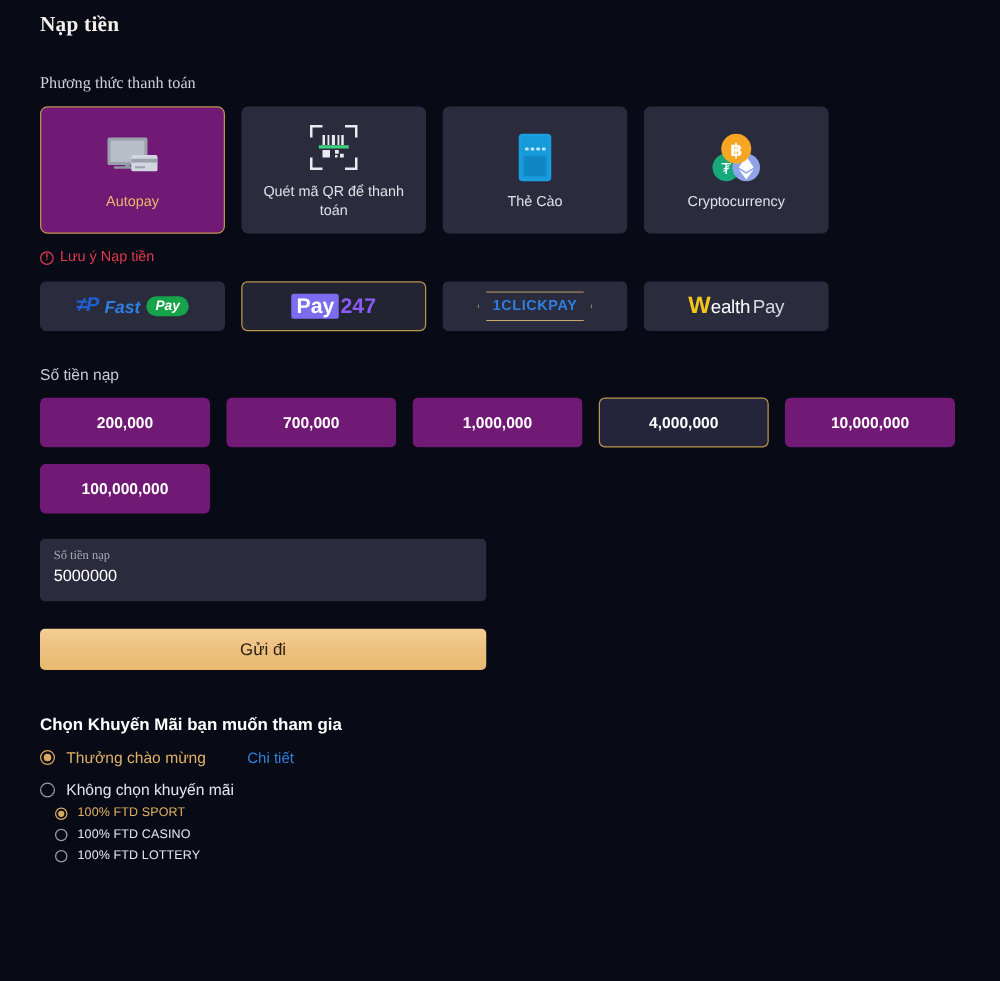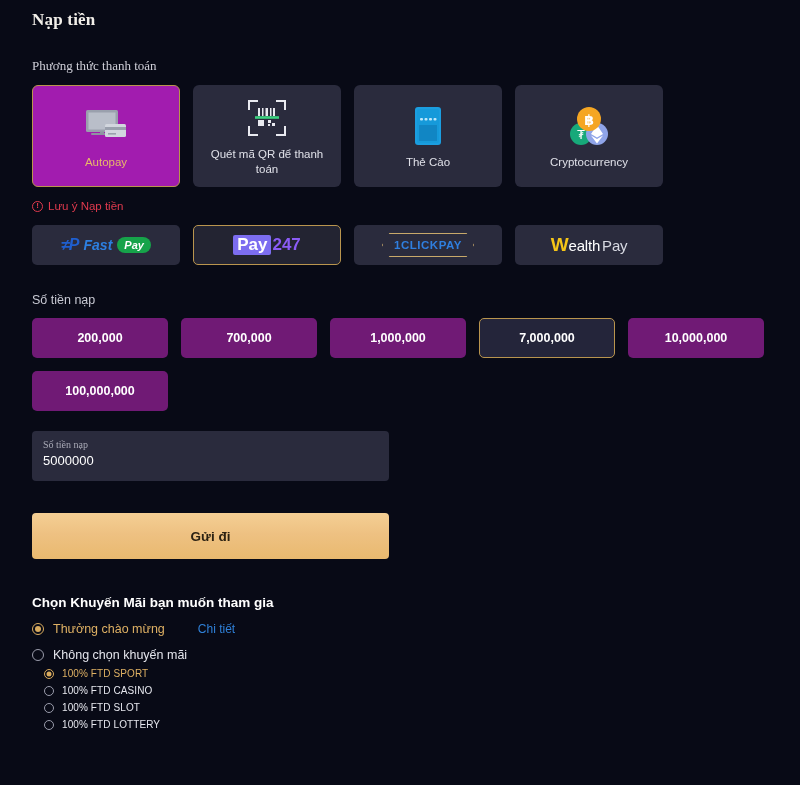--- a/index.html
+++ b/index.html
@@ -45,21 +45,21 @@
     display: flex;
     flex-direction: column;
     align-items: center;
     justify-content: center;
     gap: 6px;
     cursor: pointer;
     padding: 6px 8px;
   }
   .method-card.selected {
     border-color: #b9954e;
-    background: #a21caf;
+    background: #701a75;
   }
   .method-card .m-label {
     font-size: 11.5px;
     color: #dfe0e8;
     text-align: center;
     line-height: 1.3;
   }
   .method-card.selected .m-label { color: #e8b96a; }
   .m-icon { height: 46px; display: flex; align-items: center; justify-content: center; }
 
@@ -157,29 +157,29 @@
     margin-bottom: 3px;
   }
   .amount-field .f-value {
     font-size: 13px;
     color: #ffffff;
     display: block;
   }
 
   
   .submit-btn {
-    margin-top: 32px;
+    margin-top: 22px;
     width: 357px;
-    height: 46px;
+    height: 33px;
     border: none;
     border-radius: 4px;
     background: linear-gradient(180deg,#f4cf94 0%, #eec182 45%, #e9b96f 100%);
     color: #2b2112;
     font-size: 13.5px;
-    font-weight: bold;
+    font-weight: normal;
     cursor: pointer;
     display: flex; align-items: center; justify-content: center;
   }
 
   
   .promo-title {
     margin-top: 36px;
     font-size: 13.5px;
     font-weight: bold;
     color: #ffffff;
@@ -341,21 +341,21 @@
     </div>
 
   </div>
 
   <div class="section-label sans">Số tiền nạp</div>
 
   <div class="amount-grid">
     <div class="amount-btn">200,000</div>
     <div class="amount-btn">700,000</div>
     <div class="amount-btn">1,000,000</div>
-    <div class="amount-btn selected">7,000,000</div>
+    <div class="amount-btn selected">4,000,000</div>
     <div class="amount-btn">10,000,000</div>
     <div class="amount-btn">100,000,000</div>
   </div>
 
   <div class="amount-field">
     <span class="f-label">Số tiền nạp</span>
     <span class="f-value" placeholder="Số tiền nạp">5000000</span>
   </div>
 
   <div class="submit-btn">Gửi đi</div>
@@ -377,21 +377,17 @@
     <div class="sub-opt">
       <span class="radio gold on"></span>
       <span class="s-label gold">100% FTD SPORT</span>
     </div>
     <div class="sub-opt">
       <span class="radio"></span>
       <span class="s-label">100% FTD CASINO</span>
     </div>
     <div class="sub-opt">
       <span class="radio"></span>
-      <span class="s-label">100% FTD SLOT</span>
-    </div>
-    <div class="sub-opt">
-      <span class="radio"></span>
       <span class="s-label">100% FTD LOTTERY</span>
     </div>
   </div>
 
 </div>
 
 </body></html>

